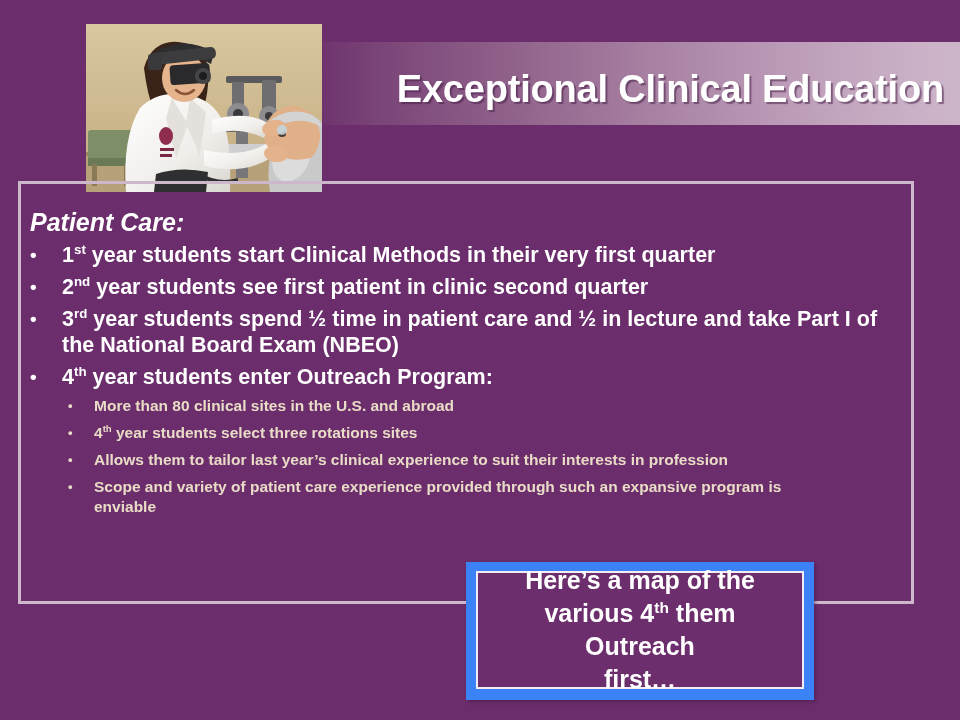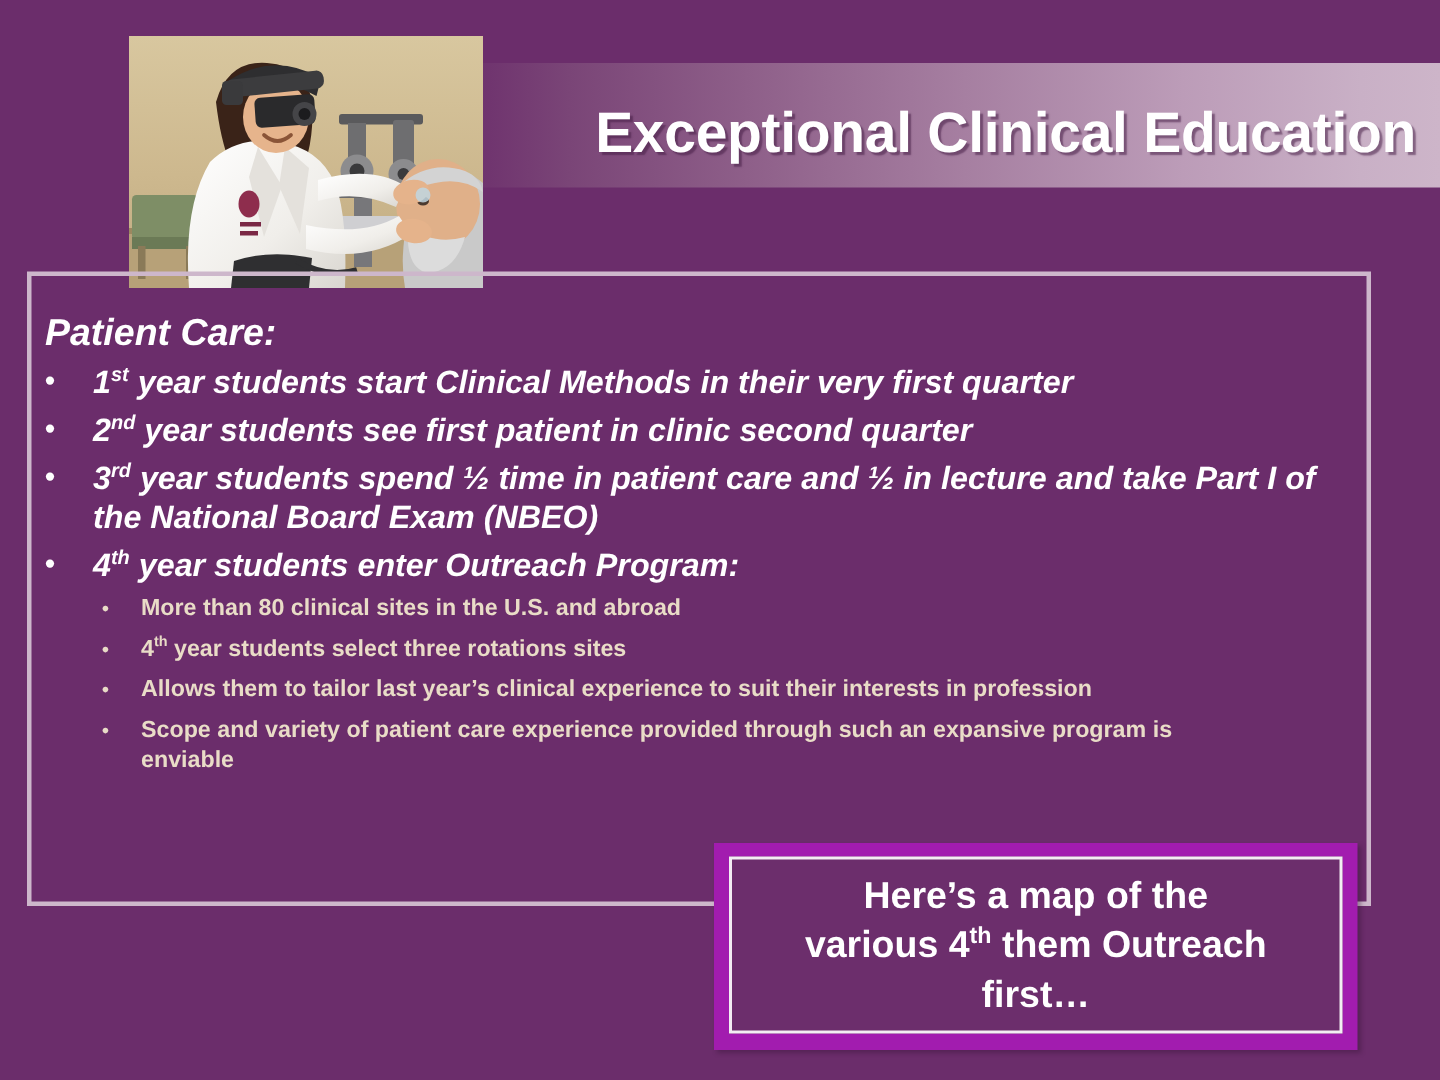--- a/index.html
+++ b/index.html
@@ -98,21 +98,21 @@
     font-size: 21.5px;
     font-weight: bold;
     line-height: 26px;
     margin: 0 0 6px 0;
   }
   .lvl1 .bullet {
     flex: 0 0 32px;
     font-size: 19px;
     line-height: 26px;
   }
-  .lvl1 .txt { flex: 1 1 auto; font-style: italic; }
+  .lvl1 .txt { flex: 1 1 auto; }
 
   .lvl2 {
     display: flex;
     align-items: flex-start;
     color: #E9DCC7;
     font-size: 15.5px;
     font-weight: bold;
     line-height: 20px;
     margin: 0 0 7px 0;
     padding-left: 38px;
@@ -122,25 +122,25 @@
     font-size: 13px;
     line-height: 20px;
   }
   .lvl2 .txt { flex: 1 1 auto; max-width: 740px; }
 
   sup { font-size: 0.62em; vertical-align: super; line-height: 0; }
 
   
   #callout-outer {
     position: absolute;
-    left: 476px;
+    left: 466px;
     top: 562px;
-    width: 429px;
+    width: 348px;
     height: 138px;
-    background: #a21caf;
+    background: #3b82f6;
     box-shadow: 2px 2px 3px rgba(45,18,45,0.35);
   }
   #callout-inner {
     position: absolute;
     left: 10px;
     top: 9px;
     right: 10px;
     bottom: 11px;
     box-sizing: border-box;
     border: 2px solid #F3EDF3;

